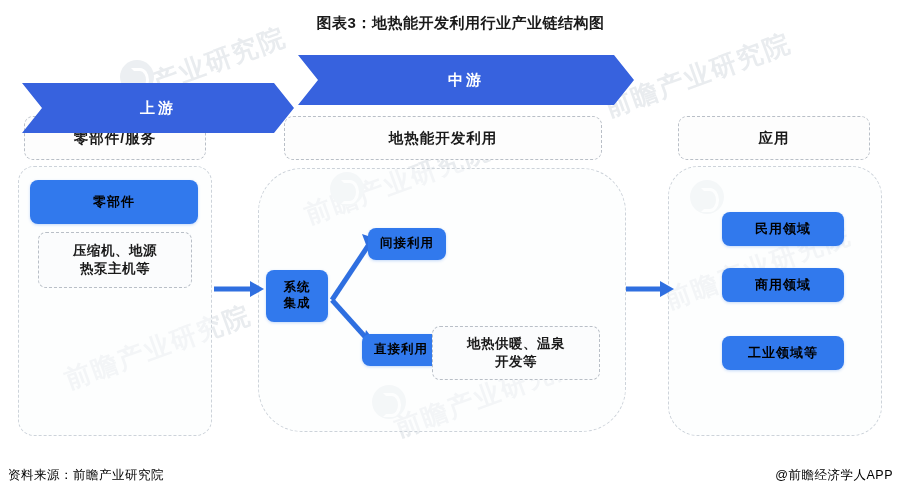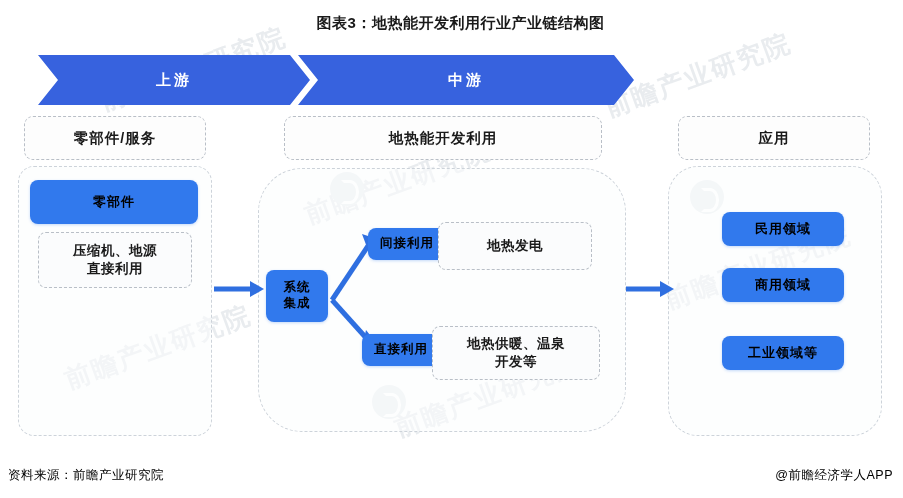--- a/index.html
+++ b/index.html
@@ -79,22 +79,23 @@
     display: flex;
     align-items: center;
     justify-content: center;
     color: #ffffff;
     font-size: 15px;
     font-weight: bold;
     letter-spacing: 3px;
   }
   .chev-label { position: relative; z-index: 2; }
   .chev-1 {
-    left: 16px; width: 272px;
+    left: 0; width: 272px;
     clip-path: polygon(0 0, 252px 0, 272px 50%, 252px 100%, 0 100%, 20px 50%);
+    margin-top: 28px;
   }
   .chev-2 {
     left: 276px; width: 336px;
     clip-path: polygon(0 0, 316px 0, 336px 50%, 316px 100%, 0 100%, 20px 50%);
   }
   .chev-3 {
     left: 616px; width: 244px;
     clip-path: polygon(0 0, 224px 0, 244px 50%, 224px 100%, 0 100%, 20px 50%);
   }
 
@@ -198,21 +199,21 @@
     </div>
   </div>
 
   <div class="hdr-box" style="left:24px; top:116px; width:180px; height:42px;">零部件/服务</div>
 
   <div class="dash-wrap" style="left:18px; top:166px; width:192px; height:268px; border-radius:16px;"></div>
 
   <div class="blue-box" style="left:30px; top:180px; width:168px; height:44px;">零部件</div>
 
   <div class="dash-box" style="left:38px; top:232px; width:152px; height:54px; white-space:pre-line;">压缩机、地源
-直接利用</div>
+热泵主机等</div>
 
 
 
   <svg class="arrow-svg" style="left:214px; top:278px;" width="52" height="22">
     <line x1="0" y1="11" x2="36" y2="11" stroke="#2f6fe0" stroke-width="5"></line>
     <polygon points="36,3 50,11 36,19" fill="#2f6fe0"></polygon>
   </svg>
 
   <div class="hdr-box" style="left:284px; top:116px; width:316px; height:42px;">地热能开发利用</div>
 
@@ -222,21 +223,20 @@
 集成</div>
 
   <svg class="arrow-svg" style="left:318px; top:228px;" width="70" height="130">
     <line x1="14" y1="72" x2="50" y2="18" stroke="#2f6fe0" stroke-width="5"></line>
     <polygon points="44,6 56,10 50,22" fill="#2f6fe0"></polygon>
     <line x1="14" y1="72" x2="50" y2="112" stroke="#2f6fe0" stroke-width="5"></line>
     <polygon points="44,120 56,112 48,102" fill="#2f6fe0"></polygon>
   </svg>
 
   <div class="blue-box" style="left:368px; top:228px; width:78px; height:32px; font-size:12.5px;">间接利用</div>
-  <div class="dash-box" style="left:438px; top:222px; width:152px; height:46px;">地热发电</div>
 
   <div class="blue-box" style="left:362px; top:334px; width:78px; height:32px; font-size:12.5px;">直接利用</div>
   <div class="dash-box" style="left:432px; top:326px; width:166px; height:52px; white-space:pre-line;">地热供暖、温泉
 开发等</div>
 
   <svg class="arrow-svg" style="left:626px; top:278px;" width="50" height="22">
     <line x1="0" y1="11" x2="34" y2="11" stroke="#2f6fe0" stroke-width="5"></line>
     <polygon points="34,3 48,11 34,19" fill="#2f6fe0"></polygon>
   </svg>
 

